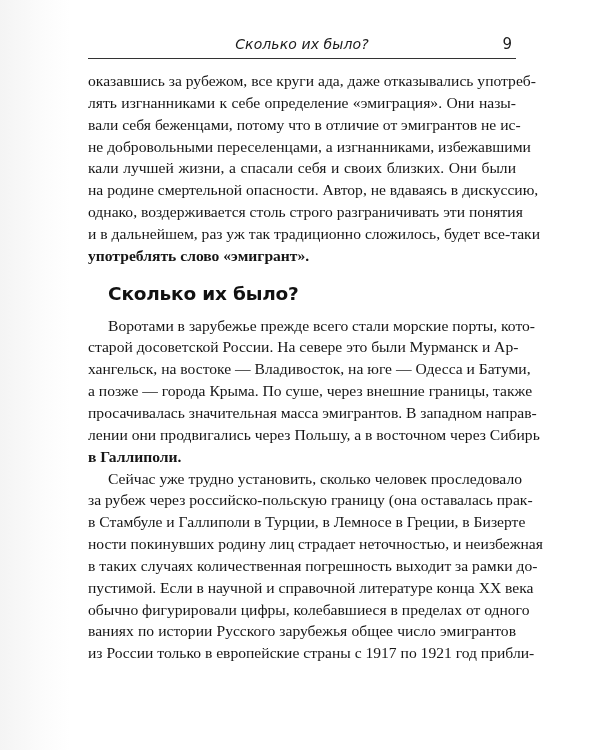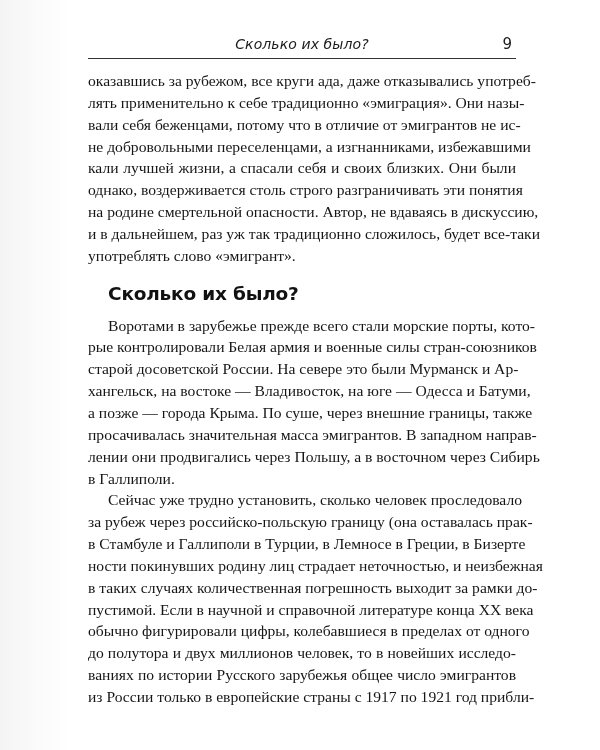--- a/index.html
+++ b/index.html
@@ -30,21 +30,21 @@
     .body-text {
       position: absolute; left: 88px; top: 70px; width: 428px;
       font-family: "Liberation Serif", serif;
       font-size: 15.6px; line-height: 21.85px; color: #161616;
     }
     .line {
       display: block; white-space: nowrap;
       text-align: justify; text-align-last: justify;
       height: 21.85px;
     }
-    .line.last { text-align-last: left; }
+    .line.last { text-align-last: left; font-weight: bold; }
     .line.indent { padding-left: 20px; }
     .heading {
       font-family: "DejaVu Sans", sans-serif;
       font-weight: bold; font-size: 18.5px;
       padding-left: 20px;
       margin-top: 16px; margin-bottom: 10px;
       color: #111;
       letter-spacing: -0.2px;
       height: 22px; line-height: 22px;
     }
@@ -56,51 +56,49 @@
 
   <div class="running-head">
     <span class="running-title">Сколько их было?</span>
     <span class="page-number">9</span>
   </div>
 
   <div class="body-text">
 
     <div>
       <span class="line">оказавшись за рубежом, все круги ада, даже отказывались употреб-</span>
-      <span class="line">лять применительно к себе традиционно «эмиграция». Они назы-</span>
+      <span class="line">лять изгнанниками к себе определение «эмиграция». Они назы-</span>
       <span class="line">вали себя беженцами, потому что в отличие от эмигрантов не ис-</span>
       <span class="line">не добровольными переселенцами, а изгнанниками, избежавшими</span>
       <span class="line">кали лучшей жизни, а спасали себя и своих близких. Они были</span>
+      <span class="line">на родине смертельной опасности. Автор, не вдаваясь в дискуссию,</span>
       <span class="line">однако, воздерживается столь строго разграничивать эти понятия</span>
-      <span class="line">на родине смертельной опасности. Автор, не вдаваясь в дискуссию,</span>
       <span class="line">и в дальнейшем, раз уж так традиционно сложилось, будет все-таки</span>
       <span class="line last">употреблять слово «эмигрант».</span>
     </div>
 
     <div class="heading">Сколько их было?</div>
 
     <div>
       <span class="line indent">Воротами в зарубежье прежде всего стали морские порты, кото-</span>
-      <span class="line">рые контролировали Белая армия и военные силы стран-союзников</span>
       <span class="line">старой досоветской России. На севере это были Мурманск и Ар-</span>
       <span class="line">хангельск, на востоке — Владивосток, на юге — Одесса и Батуми,</span>
       <span class="line">а позже — города Крыма. По суше, через внешние границы, также</span>
       <span class="line">просачивалась значительная масса эмигрантов. В западном направ-</span>
       <span class="line">лении они продвигались через Польшу, а в восточном через Сибирь</span>
       <span class="line last">в Галлиполи.</span>
     </div>
 
     <div>
       <span class="line indent">Сейчас уже трудно установить, сколько человек проследовало</span>
       <span class="line">за рубеж через российско-польскую границу (она оставалась прак-</span>
       <span class="line">в Стамбуле и Галлиполи в Турции, в Лемносе в Греции, в Бизерте</span>
       <span class="line">ности покинувших родину лиц страдает неточностью, и неизбежная</span>
       <span class="line">в таких случаях количественная погрешность выходит за рамки до-</span>
       <span class="line">пустимой. Если в научной и справочной литературе конца XX века</span>
       <span class="line">обычно фигурировали цифры, колебавшиеся в пределах от одного</span>
-      <span class="line">до полутора и двух миллионов человек, то в новейших исследо-</span>
       <span class="line">ваниях по истории Русского зарубежья общее число эмигрантов</span>
       <span class="line">из России только в европейские страны с 1917 по 1921 год прибли-</span>
 
     </div>
 
   </div>
 </div>
 
 </body></html>

